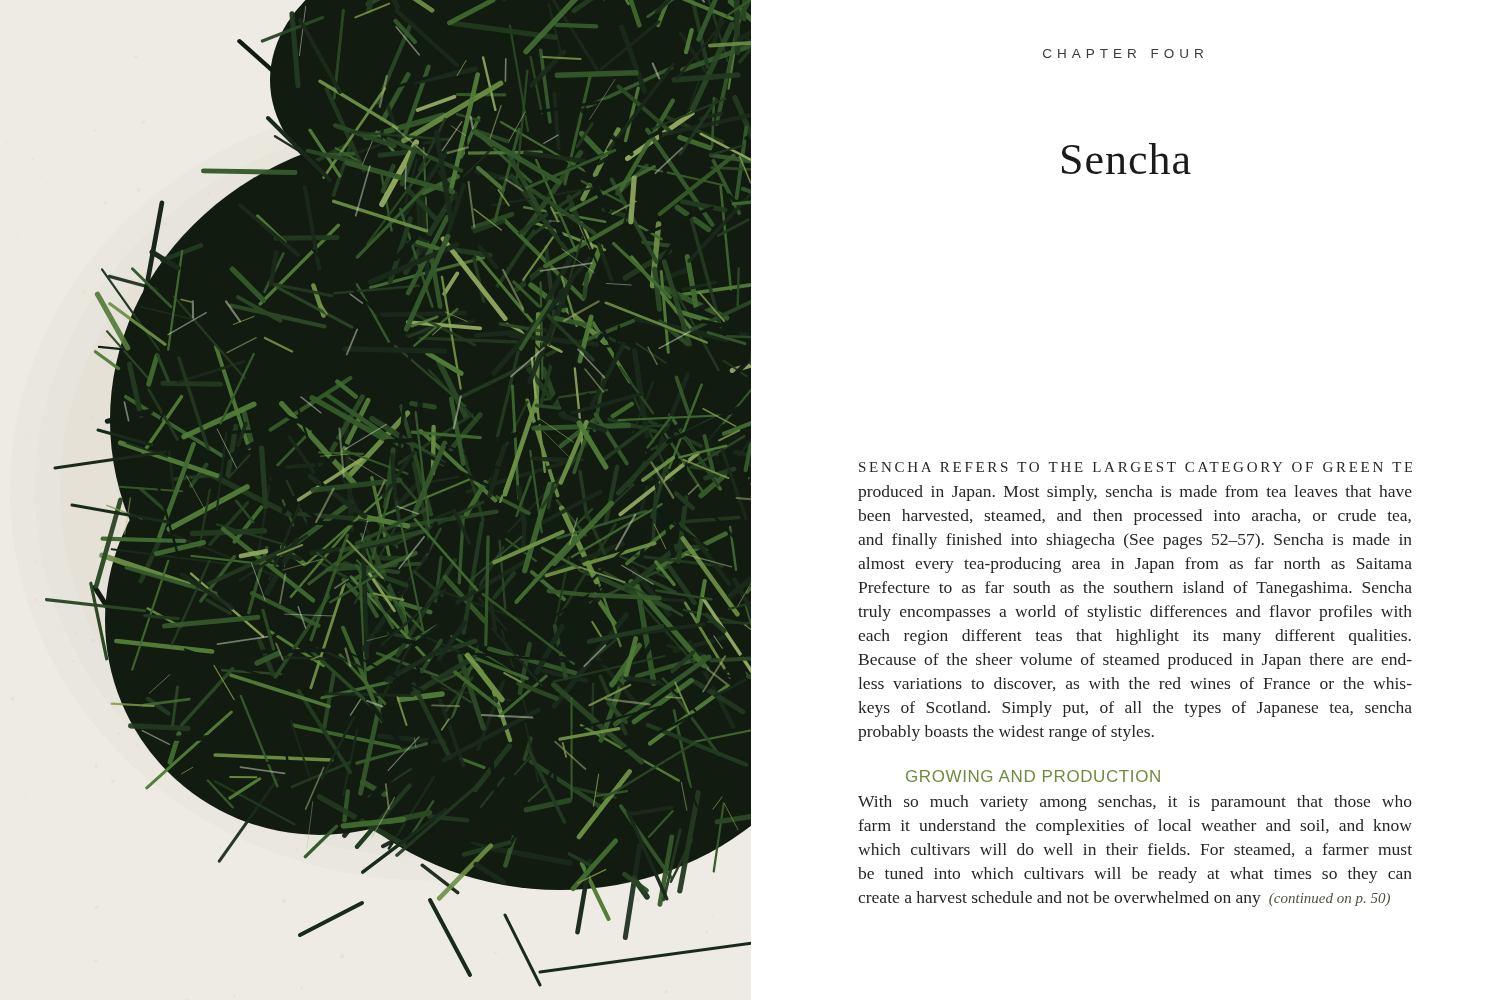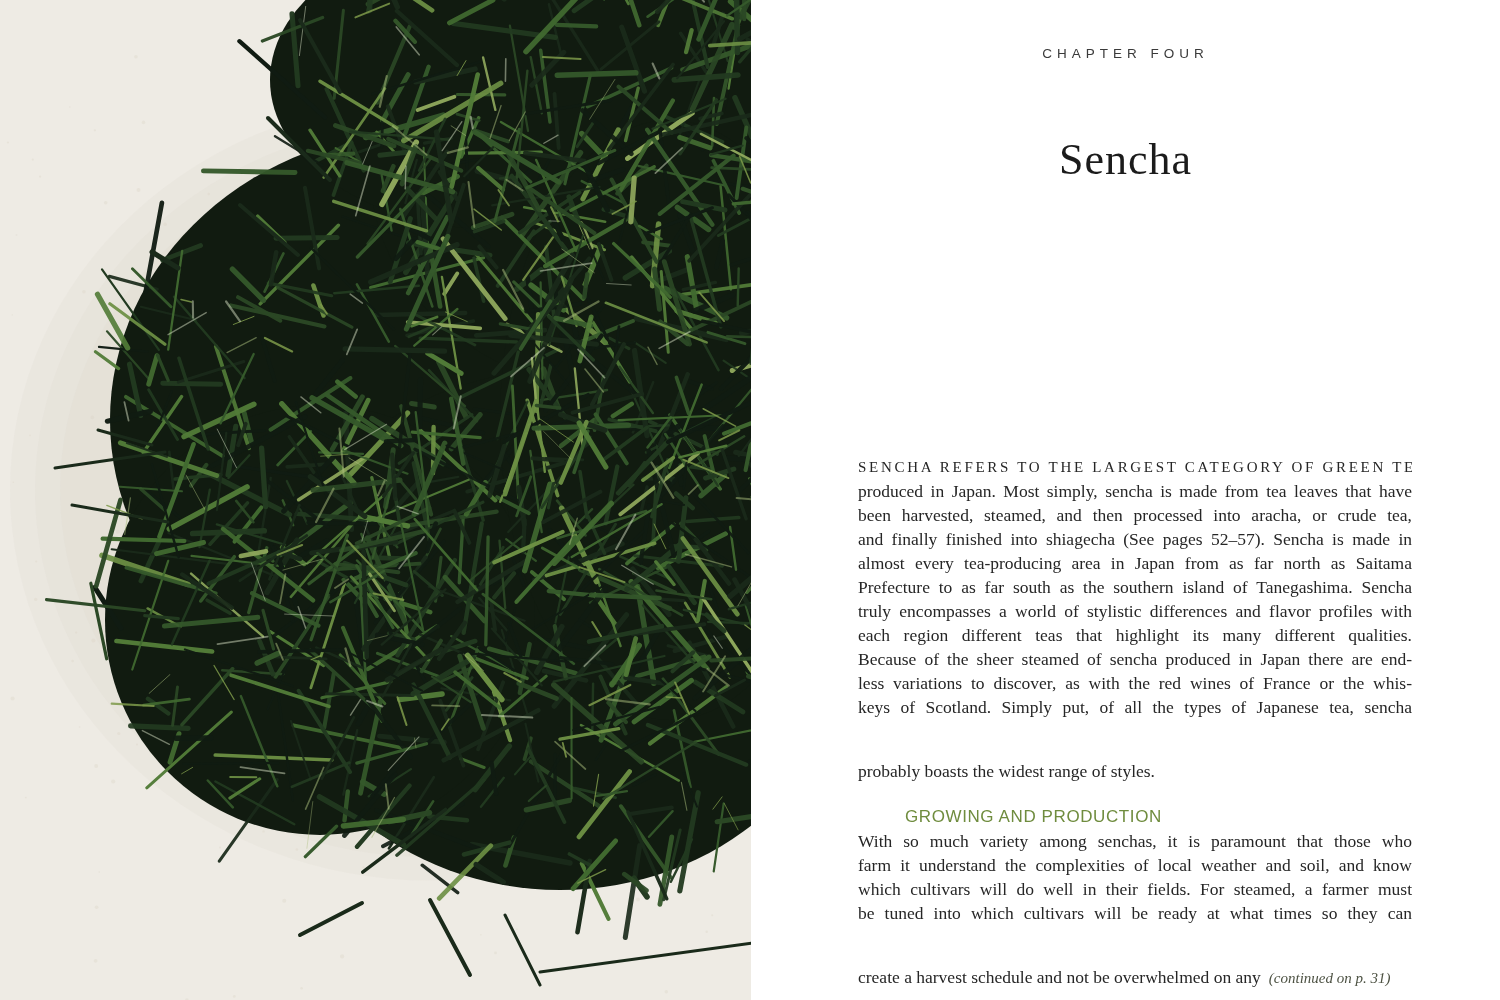--- a/index.html
+++ b/index.html
@@ -14,21 +14,21 @@
                  font-family:"Liberation Sans",sans-serif;font-size:13.5px;font-weight:400;
                  letter-spacing:5px;color:var(--chapter-label,#3a3a3a);}
   .page-title{position:absolute;top:124px;left:0;width:100%;text-align:center;
               font-family:"Liberation Serif",serif;font-size:44px;line-height:72px;
               font-weight:400;color:var(--title,#1b1b1b);letter-spacing:1px;}
   .column{position:absolute;left:107px;top:455px;width:554px;}
   .lead-line{font-size:15px;line-height:24px;letter-spacing:2.7px;color:var(--text,#262626);
              text-align:justify;text-align-last:justify;white-space:nowrap;overflow:hidden;}
   .bodyline{font-size:17.5px;line-height:24px;color:var(--text,#262626);
             text-align:justify;text-align-last:justify;}
-  .bodyline.last{text-align:left;text-align-last:auto;margin-top:40px;}
+  .bodyline.last{text-align:left;text-align-last:auto;}
   .section-heading{margin:22px 0 0 47px;font-family:"Liberation Sans",sans-serif;
                    font-weight:normal;font-size:17px;line-height:24px;letter-spacing:0.6px;
                    color:var(--accent-green,#6f8c3e);}
   .cont{font-style:italic;font-size:15px;margin-left:8px;color:var(--continuation,#4d5243);letter-spacing:0;}
 </style>
 </head>
 <body>
 
 <div class="spread">
 
@@ -1367,34 +1367,34 @@
     <div class="column">
       <div class="lead-line">SENCHA REFERS TO THE LARGEST CATEGORY OF GREEN TEAS</div>
       <div>
           <div class="bodyline">produced in Japan. Most simply, sencha is made from tea leaves that have</div>
           <div class="bodyline">been harvested, steamed, and then processed into aracha, or crude tea,</div>
           <div class="bodyline">and finally finished into shiagecha (See pages 52–57). Sencha is made in</div>
           <div class="bodyline">almost every tea-producing area in Japan from as far north as Saitama</div>
           <div class="bodyline">Prefecture to as far south as the southern island of Tanegashima. Sencha</div>
           <div class="bodyline">truly encompasses a world of stylistic differences and flavor profiles with</div>
           <div class="bodyline">each region different teas that highlight its many different qualities.</div>
-          <div class="bodyline">Because of the sheer steamed of sencha produced in Japan there are end-</div>
+          <div class="bodyline">Because of the sheer volume of steamed produced in Japan there are end-</div>
           <div class="bodyline">less variations to discover, as with the red wines of France or the whis-</div>
           <div class="bodyline">keys of Scotland. Simply put, of all the types of Japanese tea, sencha</div>
         </div>
       <div class="bodyline last">
         <span>probably boasts the widest range of styles.</span>
       </div>
 
       <div class="section-heading">GROWING AND PRODUCTION</div>
       <div>
           <div class="bodyline">With so much variety among senchas, it is paramount that those who</div>
           <div class="bodyline">farm it understand the complexities of local weather and soil, and know</div>
           <div class="bodyline">which cultivars will do well in their fields. For steamed, a farmer must</div>
           <div class="bodyline">be tuned into which cultivars will be ready at what times so they can</div>
         </div>
       <div class="bodyline last">
-        <span>create a harvest schedule and not be overwhelmed on any</span><span class="cont">(continued on p. 31)</span>
+        <span>create a harvest schedule and not be overwhelmed on any</span><span class="cont">(continued on p. 50)</span>
       </div>
     </div>
   </div>
 
 </div>
 
 </body></html>

